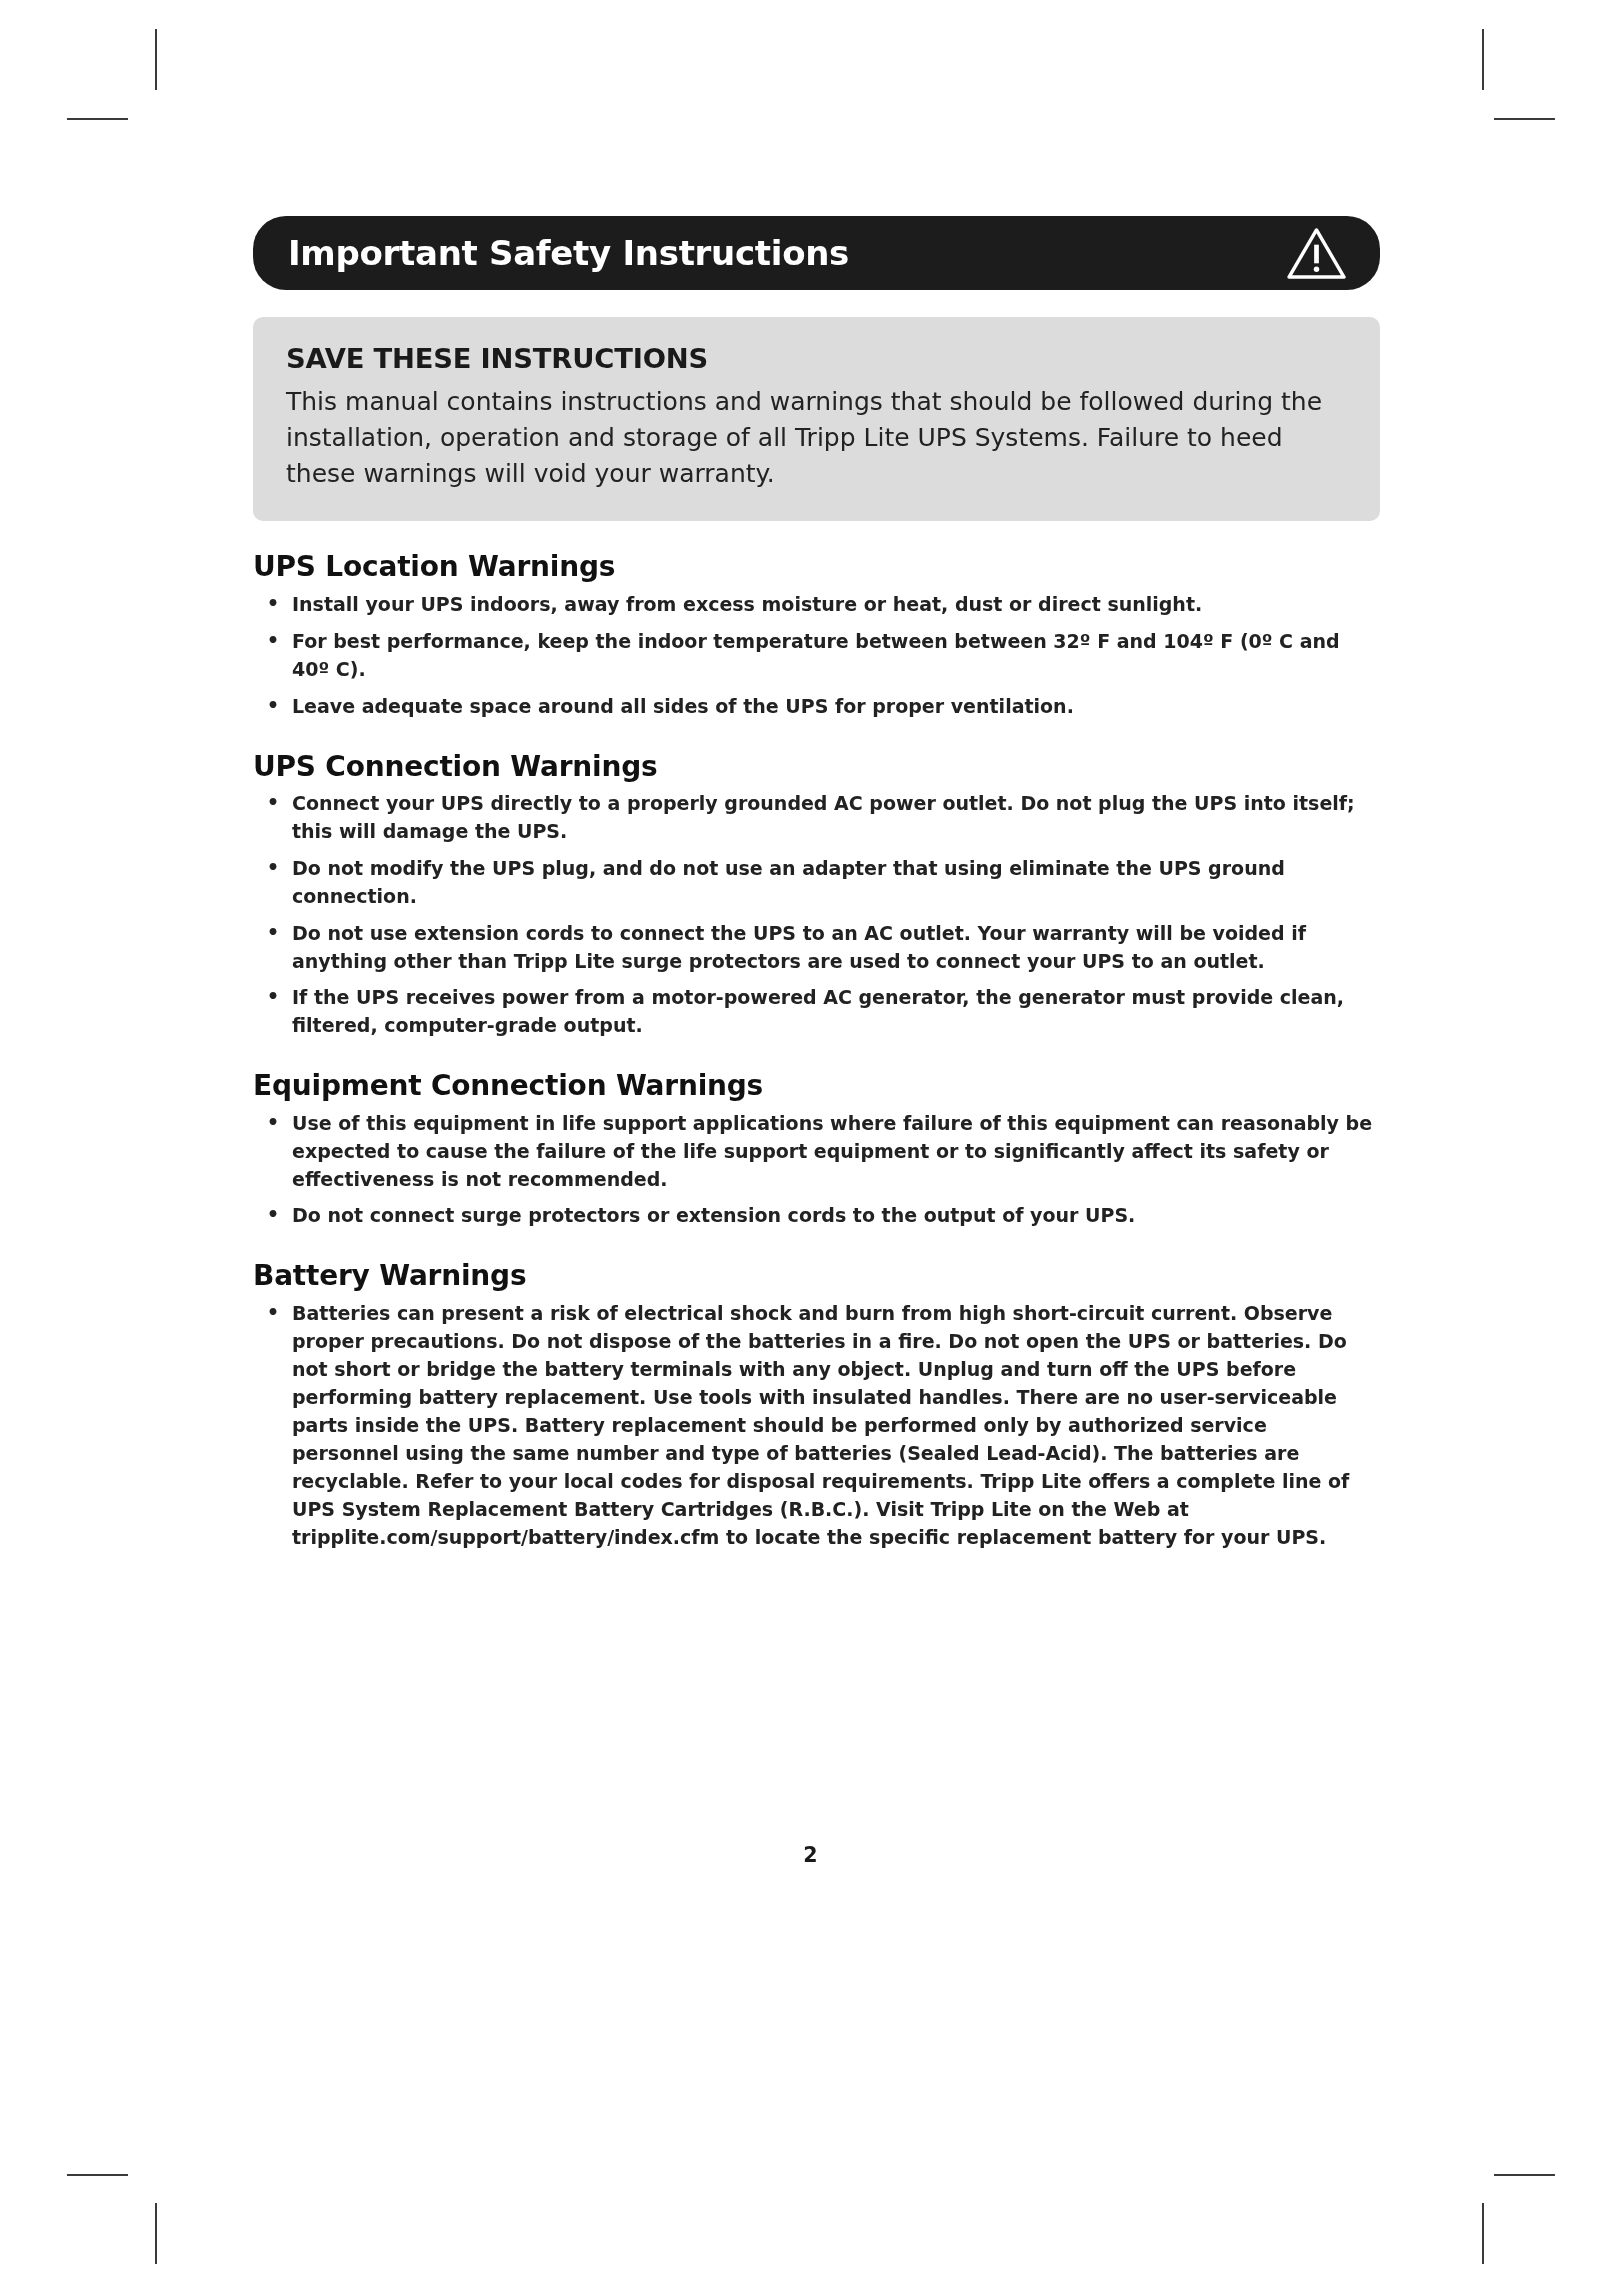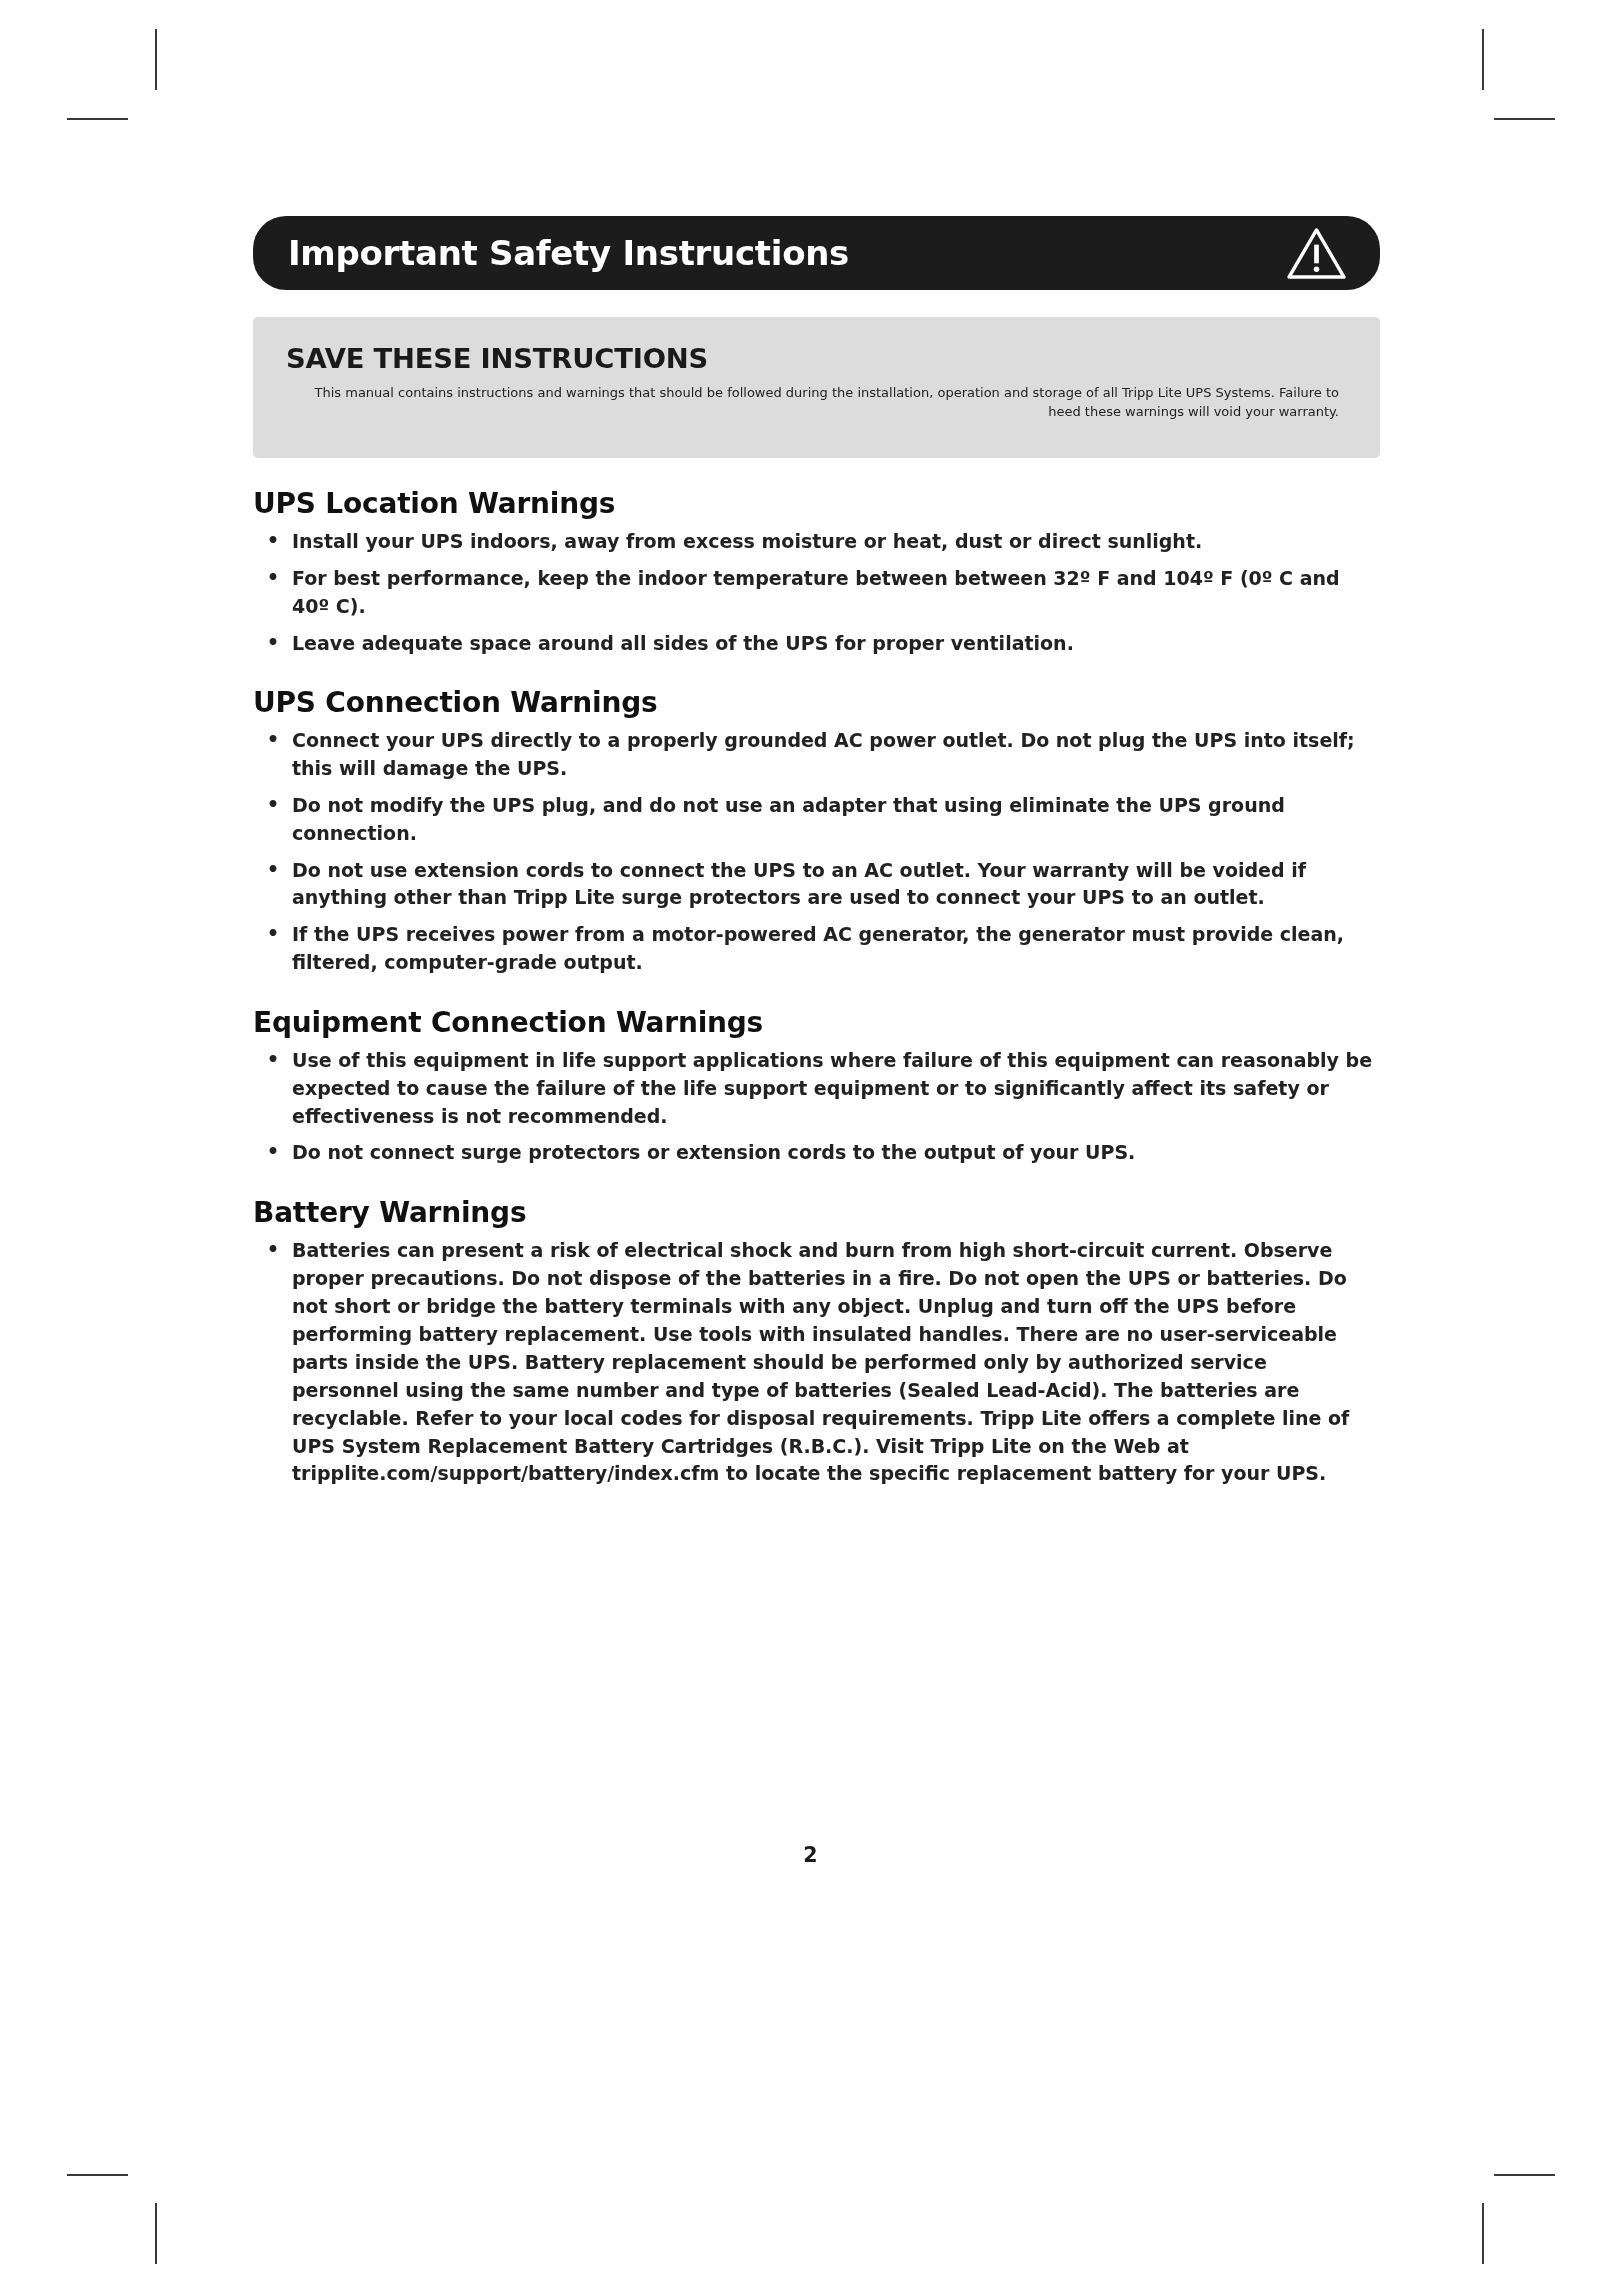--- a/index.html
+++ b/index.html
@@ -48,37 +48,36 @@
     font-weight: bold;
     letter-spacing: -0.3px;
     font-family: "DejaVu Sans", sans-serif;
   }
   .warn-icon { width: 61px; height: 53px; display: block; }
 
   
   .savebox {
     margin-top: 27.4px;
     background: #dcdcdc;
-    border-radius: 5px;
+    border-radius: 10px;
     padding: 25.5px 33px 29px 33px;
     box-sizing: border-box;
   }
   .savebox h2 {
     margin: 0 0 9.8px 0;
     font-size: 27.4px;
     font-weight: bold;
     letter-spacing: -0.2px;
     color: #1a1a1a;
   }
   .savebox p {
-    margin: 8px;
-    font-size: 13px;
+    margin: 0;
+    font-size: 25px;
     line-height: 1.45;
     color: #222;
-    text-align: right;
   }
 
   
   h3.section {
     font-size: 28px;
     font-weight: bold;
     letter-spacing: -0.2px;
     margin: 29px 0 7.8px 0;
     color: #111;
   }

